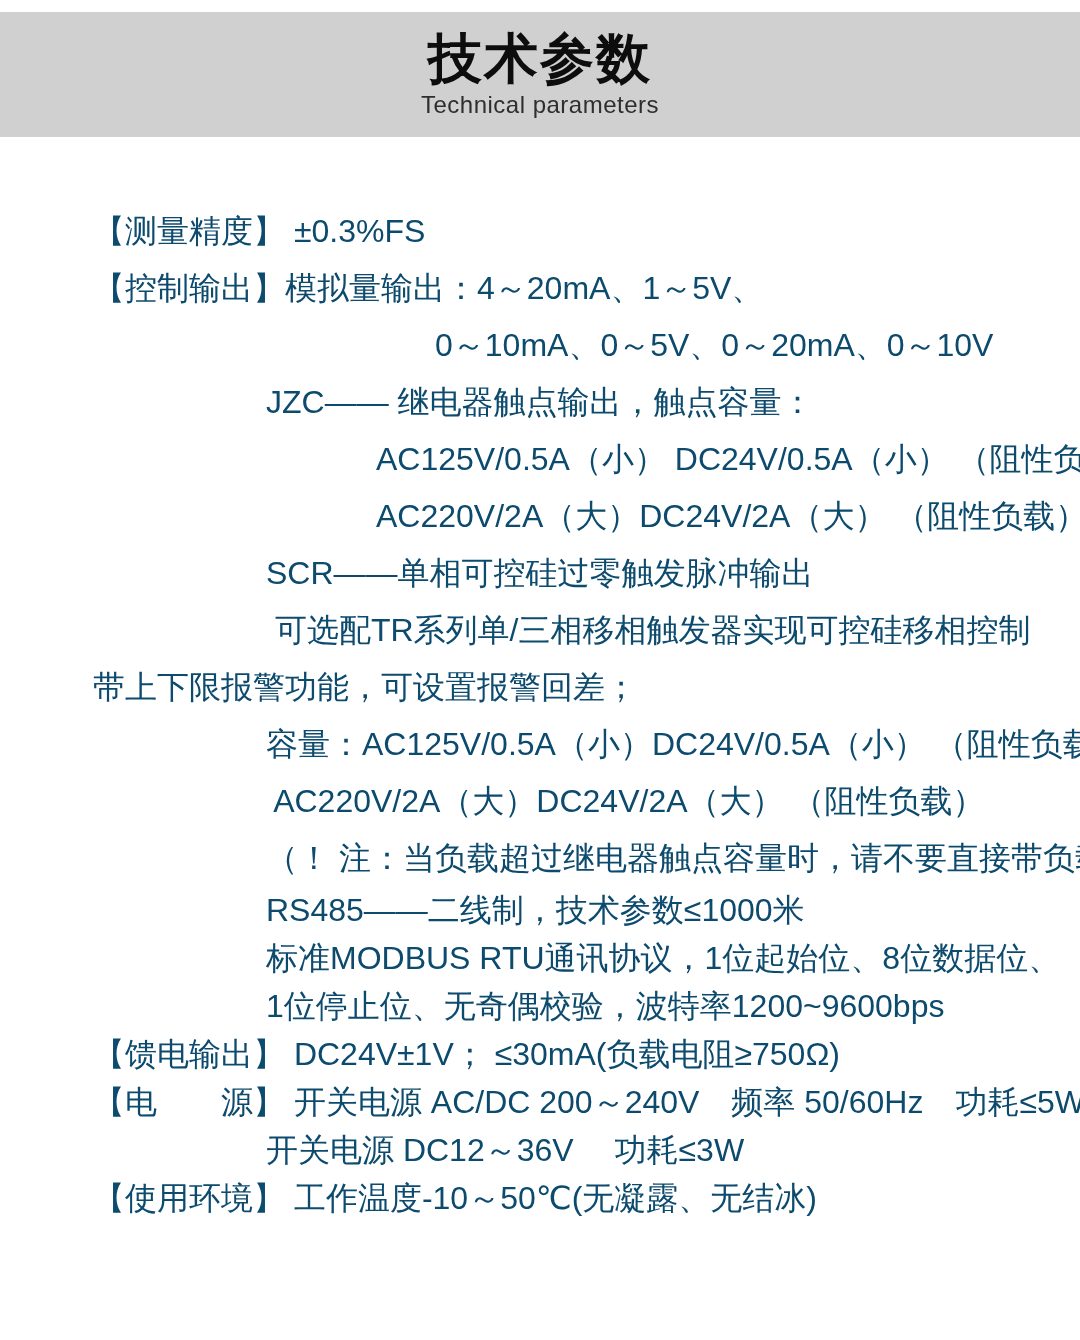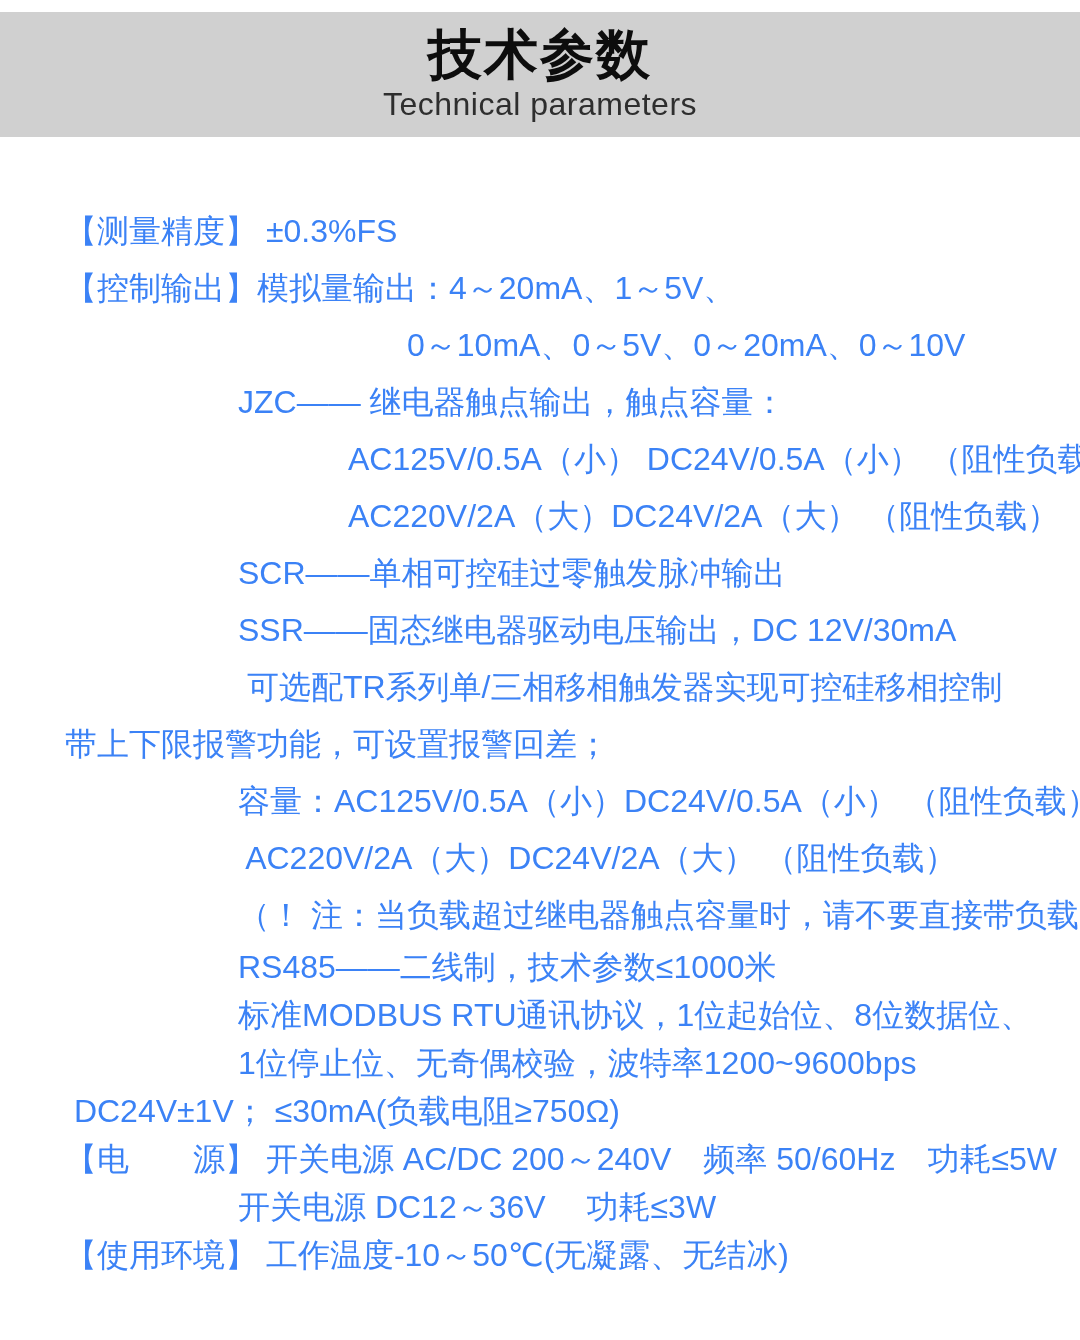--- a/index.html
+++ b/index.html
@@ -28,32 +28,32 @@
   .band h1 {
     margin: 0;
     font-size: 54px;
     font-weight: 900;
     line-height: 1.05;
     letter-spacing: 2px;
     color: #0d0d0d;
   }
   .band .subtitle {
     margin-top: 4px;
-    font-size: 32px;
+    font-size: 24px;
     font-weight: 400;
     letter-spacing: 0.5px;
     color: #2e2e2e;
   }
   
   .content {
     margin-top: 66px;
-    padding-left: 65px;
+    padding-left: 93px;
     font-size: 32px;
     font-weight: 500;
-    color: #3b82f6;
+    color: #0c4a6e;
   }
   .row {
     height: 57px;
     display: flex;
     align-items: center;
     white-space: pre;
   }
   .row.compact { height: 48px; }
   .row .label { white-space: pre; }
   .row .text  { white-space: pre; }
@@ -71,27 +71,26 @@
   </header>
 
   <main class="content" id="lines">
       <div class="row"><span class="label">【测量精度】</span><span class="text"> ±0.3%FS</span></div>
       <div class="row"><span class="label">【控制输出】</span><span class="text">模拟量输出：4～20mA、1～5V、</span></div>
       <div class="row ind3"><span class="text">0～10mA、0～5V、0～20mA、0～10V</span></div>
       <div class="row ind1"><span class="text">JZC—— 继电器触点输出，触点容量：</span></div>
       <div class="row ind2"><span class="text">AC125V/0.5A（小） DC24V/0.5A（小） （阻性负载）</span></div>
       <div class="row ind2"><span class="text">AC220V/2A（大）DC24V/2A（大） （阻性负载）</span></div>
       <div class="row ind1"><span class="text">SCR——单相可控硅过零触发脉冲输出</span></div>
-      <div class="row ind1"><span class="text">SSR——固态继电器驱动电压输出，DC 12V/30mA</span></div>
       <div class="row ind1"><span class="text"> 可选配TR系列单/三相移相触发器实现可控硅移相控制</span></div>
       <div class="row"><span class="text">带上下限报警功能，可设置报警回差；</span></div>
       <div class="row ind1"><span class="text">容量：AC125V/0.5A（小）DC24V/0.5A（小） （阻性负载）</span></div>
       <div class="row ind1"><span class="text"> AC220V/2A（大）DC24V/2A（大） （阻性负载）</span></div>
       <div class="row ind1"><span class="text">（！ 注：当负载超过继电器触点容量时，请不要直接带负载）</span></div>
       <div class="row compact ind1"><span class="text">RS485——二线制，技术参数≤1000米</span></div>
       <div class="row compact ind1"><span class="text">标准MODBUS RTU通讯协议，1位起始位、8位数据位、</span></div>
       <div class="row compact ind1"><span class="text">1位停止位、无奇偶校验，波特率1200~9600bps</span></div>
-      <div class="row compact"><span class="text"> DC24V±1V； ≤30mA(负载电阻≥750Ω)</span></div>
+      <div class="row compact"><span class="label">【馈电输出】</span><span class="text"> DC24V±1V； ≤30mA(负载电阻≥750Ω)</span></div>
       <div class="row compact"><span class="label">【电　　源】</span><span class="text"> 开关电源 AC/DC 200～240V　频率 50/60Hz　功耗≤5W</span></div>
       <div class="row compact ind1"><span class="text">开关电源 DC12～36V　 功耗≤3W</span></div>
       <div class="row compact"><span class="label">【使用环境】</span><span class="text"> 工作温度-10～50℃(无凝露、无结冰)</span></div>
     </main>
 </div>
 
 </body></html>

